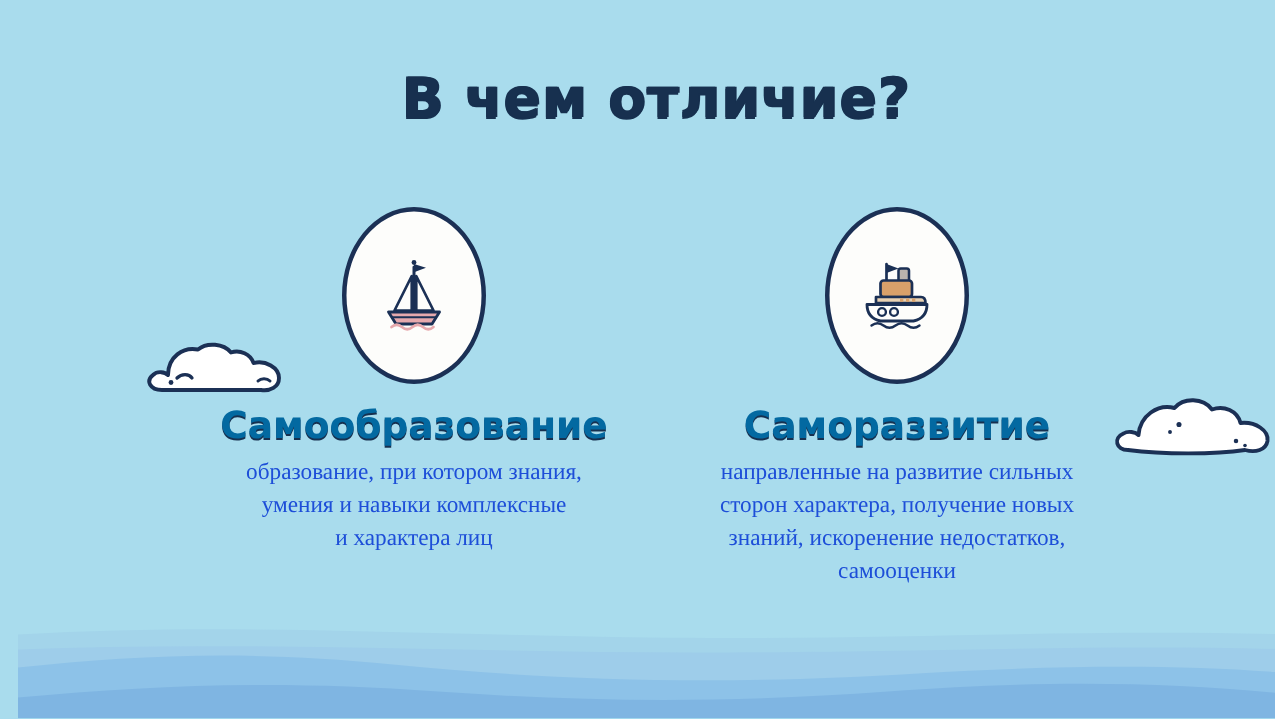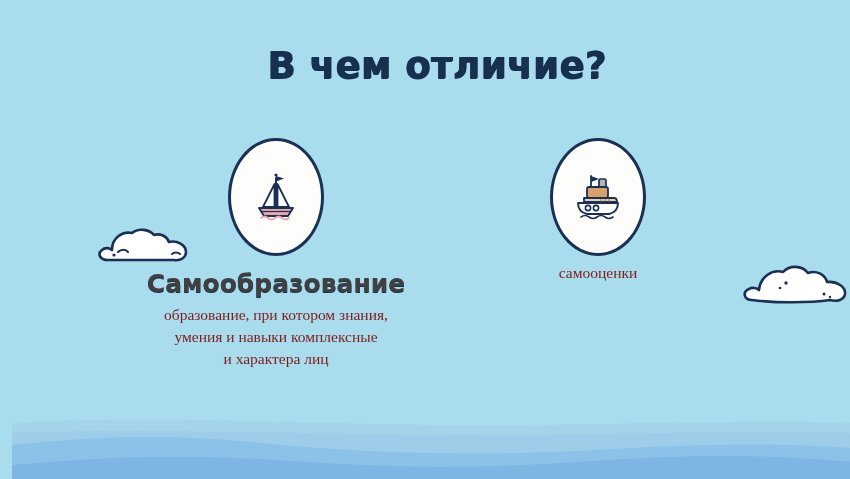--- a/index.html
+++ b/index.html
@@ -76,32 +76,32 @@
     justify-content: center;
     box-sizing: border-box;
   }
   .icon-circle svg { display: block; }
 
   .col-heading {
     margin-top: 14px;
     font-family: "DejaVu Sans", sans-serif;
     font-weight: bold;
     font-size: 25px;
-    color: #404040;
+    color: #0369a1;
     text-align: center;
     text-shadow: 0 1px 0 #17304f;
     line-height: 1.1;
   }
   .col-body {
     margin-top: 6px;
     width: 290px;
     font-family: "Liberation Serif", serif;
     font-size: 15.5px;
     line-height: 1.42;
-    color: #7f1d1d;
+    color: #1d4ed8;
     text-align: center;
   }
   .col-body .ln { display: block; }
 
   
   .cloud {
     position: absolute;
   }
   .cloud-left  { left: 82px;  top: 224px; }
   .cloud-right { left: 728px; top: 258px; }
@@ -181,21 +181,25 @@
           <rect x="37" y="33" width="2.2" height="2.2" fill="#d8a06a"></rect>
           <rect x="41" y="33" width="2.2" height="2.2" fill="#d8a06a"></rect>
 
           <path d="M11 37 L51 37 q0 9 -9 11 L20 48 q-9 -2 -9 -11 Z" fill="#fdfdfb" stroke="#1b3055" stroke-width="1.9" stroke-linejoin="round"></path>
           <circle cx="21" cy="42" r="2.6" fill="#fdfdfb" stroke="#1b3055" stroke-width="1.6"></circle>
           <circle cx="29" cy="42" r="2.6" fill="#fdfdfb" stroke="#1b3055" stroke-width="1.6"></circle>
 
           <path d="M14 51 q4 -3 8 0 q4 3 8 0 q4 -3 8 0 q4 3 8 0" fill="none" stroke="#1b3055" stroke-width="1.6" stroke-linecap="round"></path>
         </svg>
       </div>
+      <div class="col-heading">Саморазвитие</div>
       <div class="col-body">
+        <span class="ln">направленные на развитие сильных</span>
+        <span class="ln">сторон характера, получение новых</span>
+        <span class="ln">знаний, искоренение недостатков,</span>
         <span class="ln">самооценки</span>
       </div>
     </div>
 
   </div>
 
   <svg class="waves" viewBox="0 0 850 70" preserveAspectRatio="none">
     <path d="M0 14 C140 6 260 14 420 16 C580 18 700 10 850 14 L850 70 L0 70 Z" fill="#a3d4ea"></path>
     <path d="M0 24 C150 18 300 26 450 26 C620 26 720 20 850 24 L850 70 L0 70 Z" fill="#9ecdea"></path>
     <path d="M0 36 C80 28 150 24 250 34 C360 45 470 48 600 40 C700 34 780 34 850 40 L850 70 L0 70 Z" fill="#8dc2e8"></path>

